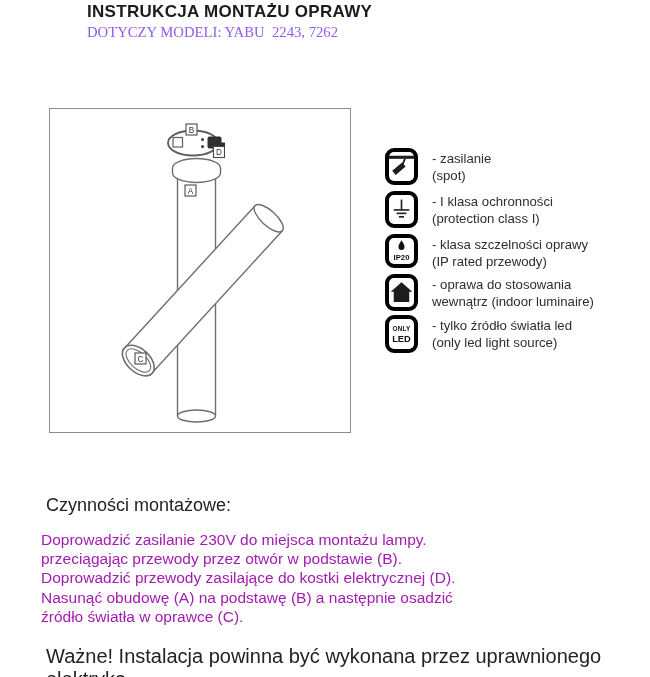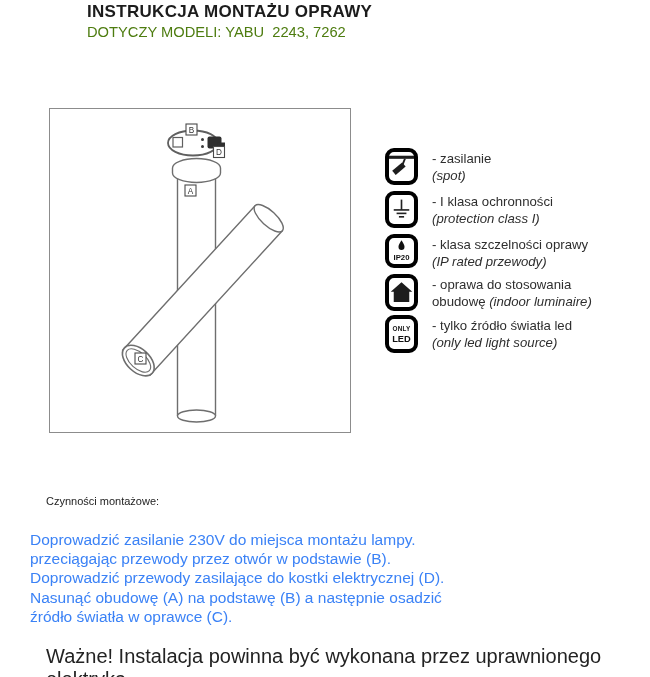--- a/index.html
+++ b/index.html
@@ -4,39 +4,39 @@
 <style>
   * { margin:0; padding:0; box-sizing:border-box; }
   html,body { background:#ffffff; }
   .page {
     position:relative; width:650px; height:677px; background:#ffffff;
     font-family:"Liberation Sans", sans-serif; color:#232323; overflow:hidden;
   }
   
   .header { position:absolute; left:42px; top:2px;margin-left:45px; }
   .title { font-size:17px; font-weight:bold; color:#1c1c1c; letter-spacing:.3px; }
-  .subtitle { font-size:14.7px; color:#4d7c0f; margin-top:2px; white-space:pre; }
+  .subtitle { font-size:14.7px; color:#8b5cf6; margin-top:2px; white-space:pre;font-family:Liberation Serif, serif; }
   
   .diagram-box {
     position:absolute; left:49px; top:108px; width:302px; height:325px;
     border:1px solid #8c8c8c; background:#fff;
   }
   
   .spec-row { position:absolute; left:385px; width:230px; height:40px; }
   .spec-icon {
     position:absolute; left:0; top:0; width:33px; height:37px;
     border:4px solid #000000; border-radius:9px; background:#fff;
     display:flex; align-items:center; justify-content:center;
   }
   .spec-label { position:absolute; left:47px; top:2px; width:190px;
     font-size:13.2px; line-height:17px; color:#2e2e2e; }
-  .spec-label .it { font-style:italic; }
+  .spec-label .it { }
   
-  .body-heading { position:absolute; left:46px; top:495px; font-size:11px; color:#232323; }
-  .body-lines { position:absolute; left:30px; top:530px; font-size:15.5px; line-height:19.2px; color:#3b82f6; width:580px; }
+  .body-heading { position:absolute; left:46px; top:495px; font-size:18px; color:#232323; }
+  .body-lines { position:absolute; left:41px; top:530px; font-size:15.5px; line-height:19.2px; color:#a21caf; width:580px; }
   .body-warning { position:absolute; left:46px; top:645px; font-size:20px; color:#232323; width:580px; }
 </style>
 </head>
 <body>
 
 <div class="page">
 
   <div class="header">
     <div class="title">INSTRUKCJA MONTAŻU OPRAWY</div>
     <div class="subtitle">DOTYCZY MODELI: YABU  2243, 7262</div>
@@ -134,21 +134,21 @@
   </div>
 
   <div class="spec-row" style="top:274px">
     <div class="spec-icon">
       <svg width="29" height="33" viewBox="0 0 29 33">
         <polygon points="14.5,4.5 27,15.5 23.5,15.5 23.5,27.5 5.5,27.5 5.5,15.5 2,15.5" fill="#1c1c1c"></polygon>
       </svg>
     </div>
     <div class="spec-label">
       <div>- oprawa do stosowania</div>
-      <div><span>obudowę </span><span class="it">(indoor luminaire)</span></div>
+      <div><span>wewnątrz </span><span class="it">(indoor luminaire)</span></div>
     </div>
   </div>
 
   <div class="spec-row" style="top:315px">
     <div class="spec-icon" style="height:38px">
       <svg width="29" height="34" viewBox="0 0 29 34">
         <text x="14.5" y="14" font-size="7.4" font-weight="bold" fill="#111" text-anchor="middle" letter-spacing="0.2">ONLY</text>
         <text x="14.5" y="26.5" font-size="10.8" font-weight="bold" fill="#111" text-anchor="middle">LED</text>
       </svg>
     </div>

